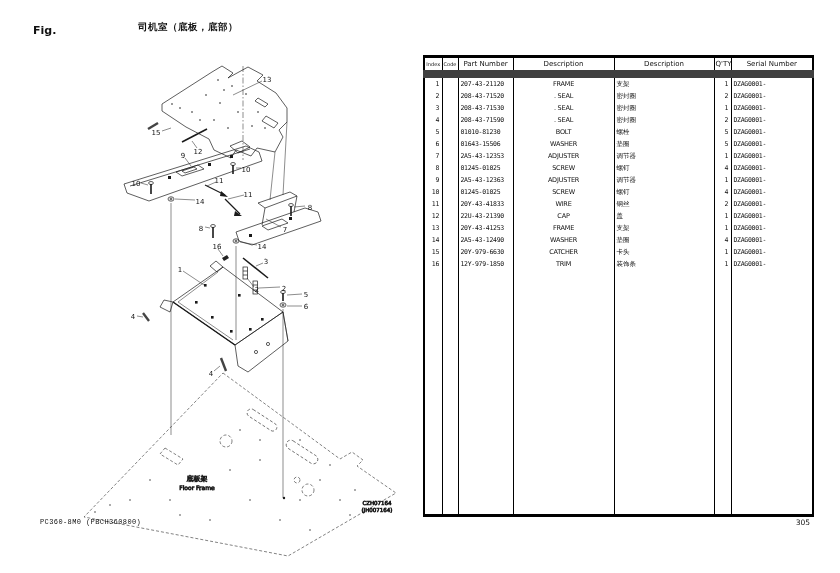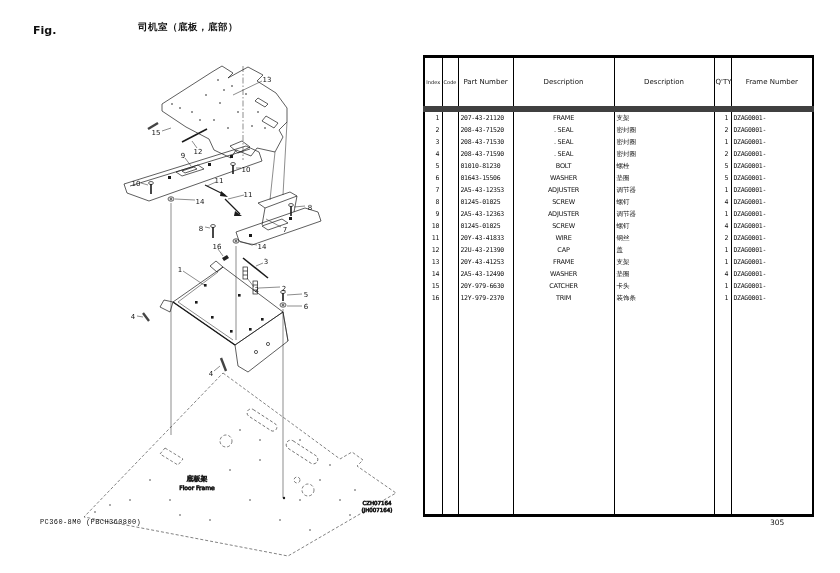--- a/index.html
+++ b/index.html
@@ -8,35 +8,35 @@
   .abs{position:absolute;}
 
   
   .fig-label{left:33px;top:24px;font-size:11px;font-weight:bold;}
   .fig-line{left:67px;top:24px;font-size:11px;font-weight:bold;white-space:nowrap;}
   .fig-line .gap{display:inline-block;width:10px;}
   .title-cn{left:138px;top:21px;font-size:9.5px;font-weight:bold;letter-spacing:.5px;}
 
   
   .footer-model{left:40px;top:518px;font-size:7px;letter-spacing:.4px;font-family:Liberation Mono, monospace;}
-  .page-num{left:770px;top:518px;width:40px;text-align:left;font-size:7.5px;}
+  .page-num{left:770px;top:518px;width:40px;text-align:right;font-size:7.5px;}
 
   
   .diagram{left:0;top:0;width:420px;height:573px;}
   svg text.callout{font:7px "DejaVu Sans",sans-serif;fill:#111;text-anchor:middle;}
   svg text.dlabel{fill:#111;text-anchor:middle;}
 
   
   .table-wrap{left:423px;top:55px;width:390px;height:462px;}
   table.parts{width:390px;height:462px;border-collapse:collapse;table-layout:fixed;
               border-left:2px solid #000;border-right:2px solid #000;
               border-top:3px solid #000;border-bottom:3px solid #000;}
   table.parts th,table.parts td{border-left:1.5px solid #000;padding:0 2px;overflow:hidden;
               white-space:nowrap;font-weight:normal;vertical-align:middle;}
-  table.parts th{border-bottom:6px solid #404040;height:12px;font-size:7px;text-align:center;padding:18px 1px;}
+  table.parts th{border-bottom:8px solid #404040;height:12px;font-size:7px;text-align:center;padding:0 1px;}
   table.parts th.small{font-size:5px;}
   table.parts td{height:12px;font-size:6.5px;line-height:12px;}
   td.c-index{text-align:right;padding-right:3px;font-family:"DejaVu Sans Mono",monospace;font-size:6px;}
   td.c-qty{text-align:right;padding-right:2px;font-family:"DejaVu Sans Mono",monospace;font-size:6px;}
   td.c-part_number, td.c-serial{font-family:"DejaVu Sans Mono",monospace;font-size:6px;letter-spacing:-0.3px;}
   td.c-desc_en{font-size:6.5px;letter-spacing:-0.2px;text-align:center;}
   td.c-desc_cn{font-size:6.5px;}
   tr.filler td{height:auto;}
 </style>
 </head>
@@ -281,21 +281,21 @@
           <col style="width:82px">
       </colgroup>
       <thead>
         <tr>
           <th class="small">Index</th>
           <th class="small">Code</th>
           <th>Part Number</th>
           <th>Description</th>
           <th>Description</th>
           <th>Q'TY</th>
-          <th>Frame Number</th>
+          <th>Serial Number</th>
         </tr>
       </thead>
       <tbody id="parts-body">
           <tr>
             <td class="c-index">1</td>
             <td class="c-code"></td>
             <td class="c-part_number">207-43-21120</td>
             <td class="c-desc_en">FRAME</td>
             <td class="c-desc_cn">支架</td>
             <td class="c-qty">1</td>
@@ -423,21 +423,21 @@
             <td class="c-code"></td>
             <td class="c-part_number">20Y-979-6630</td>
             <td class="c-desc_en">CATCHER</td>
             <td class="c-desc_cn">卡头</td>
             <td class="c-qty">1</td>
             <td class="c-serial">DZAG0001-</td>
           </tr>
           <tr>
             <td class="c-index">16</td>
             <td class="c-code"></td>
-            <td class="c-part_number">12Y-979-2370</td>
+            <td class="c-part_number">12Y-979-1850</td>
             <td class="c-desc_en">TRIM</td>
             <td class="c-desc_cn">装饰条</td>
             <td class="c-qty">1</td>
             <td class="c-serial">DZAG0001-</td>
           </tr>
           <tr class="filler">
             <td class="c-index"></td>
             <td class="c-code"></td>
             <td class="c-part_number"></td>
             <td class="c-desc_en"></td>

